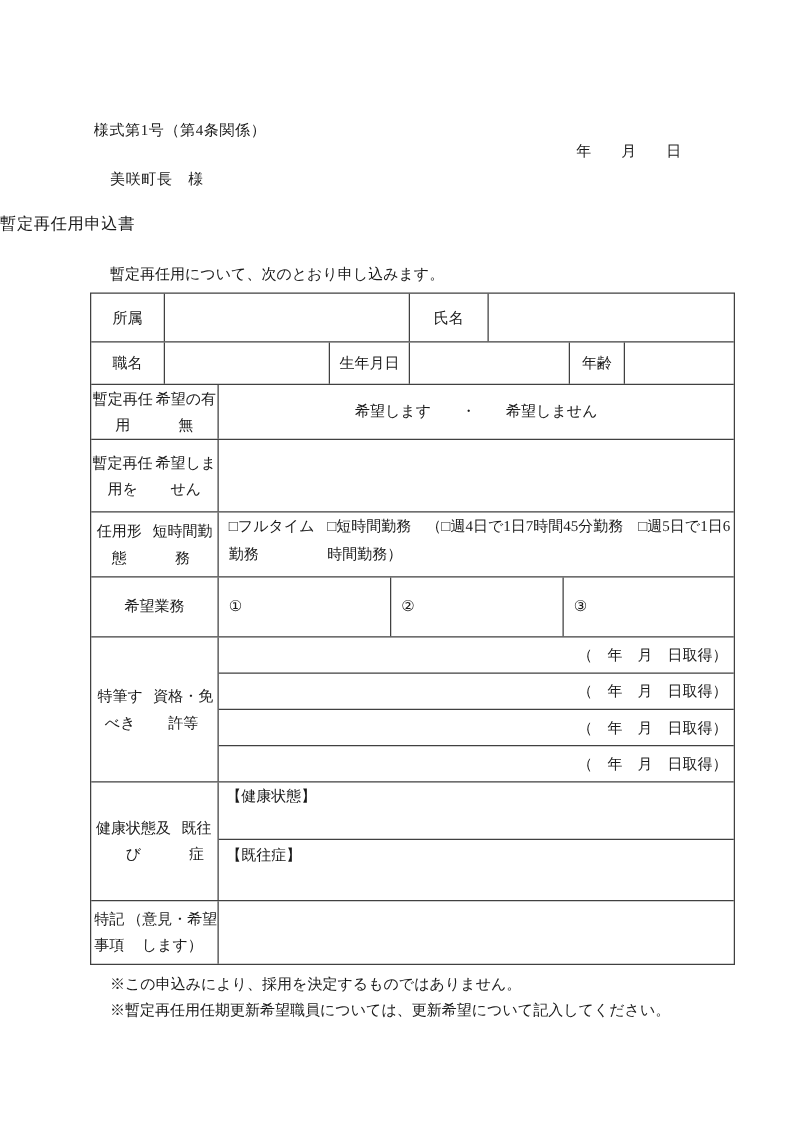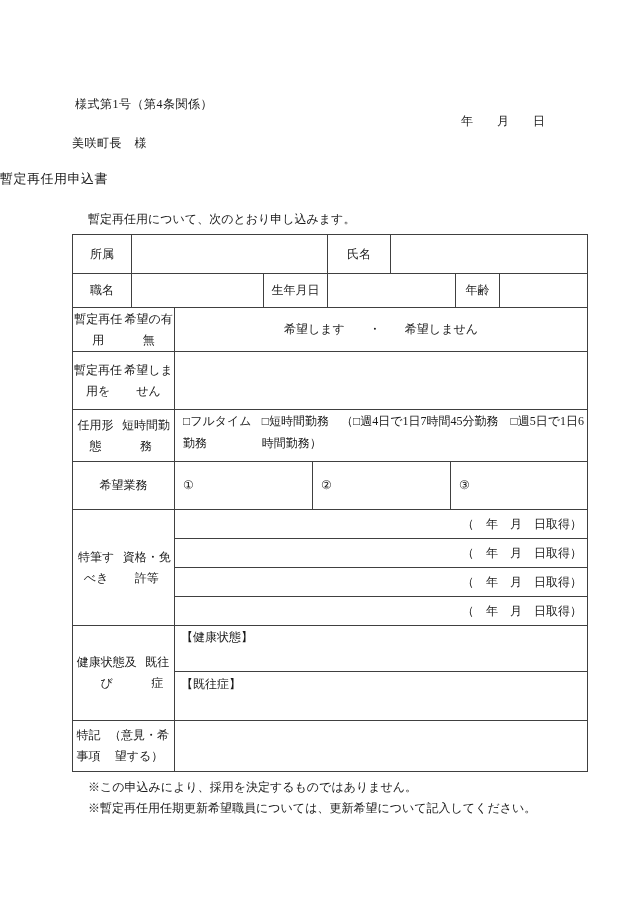--- a/index.html
+++ b/index.html
@@ -7,21 +7,21 @@
   body {
     width:630px; height:903px;
     font-family:"Liberation Serif","DejaVu Serif",serif;
     color:#1a1a1a;
     font-size:12px;
   }
   .page { position:relative; width:630px; height:903px; background:#ffffff; overflow:hidden; }
 
   .form-no   { position:absolute; left:75px;  top:96px;  letter-spacing:0.5px; }
   .date-line { position:absolute; left:461px; top:113px; }
-  .addressee { position:absolute; left:72px;  top:135px; letter-spacing:0.5px; }
+  .addressee { position:absolute; left:88px;  top:135px; letter-spacing:0.5px; }
   .doc-title { position:absolute; left:0; top:170px; width:630px; text-align:left; font-size:13px; letter-spacing:0.5px; }
   .intro     { position:absolute; left:88px;  top:211px; }
 
   .apptable {
     position:absolute; left:72px; top:234px; width:516px;
     border:1px solid #404040;
     display:flex; flex-direction:column;
     background:#fff;
   }
   .row { display:flex; border-bottom:1px solid #404040; width:100%; }
@@ -149,21 +149,21 @@
         </div>
         <div class="subrow health2">
           <span>【既往症】</span>
         </div>
       </div>
     </div>
 
     <div class="row r9">
       <div class="cell lab2 wlab">
         <span>特記事項</span>
-        <span>（意見・希望する）</span>
+        <span>（意見・希望します）</span>
       </div>
       <div class="cell flex1"></div>
     </div>
 
   </div>
 
   <div class="notes">
     <div>※この申込みにより、採用を決定するものではありません。</div>
     <div>※暫定再任用任期更新希望職員については、更新希望について記入してください。</div>
   </div>

